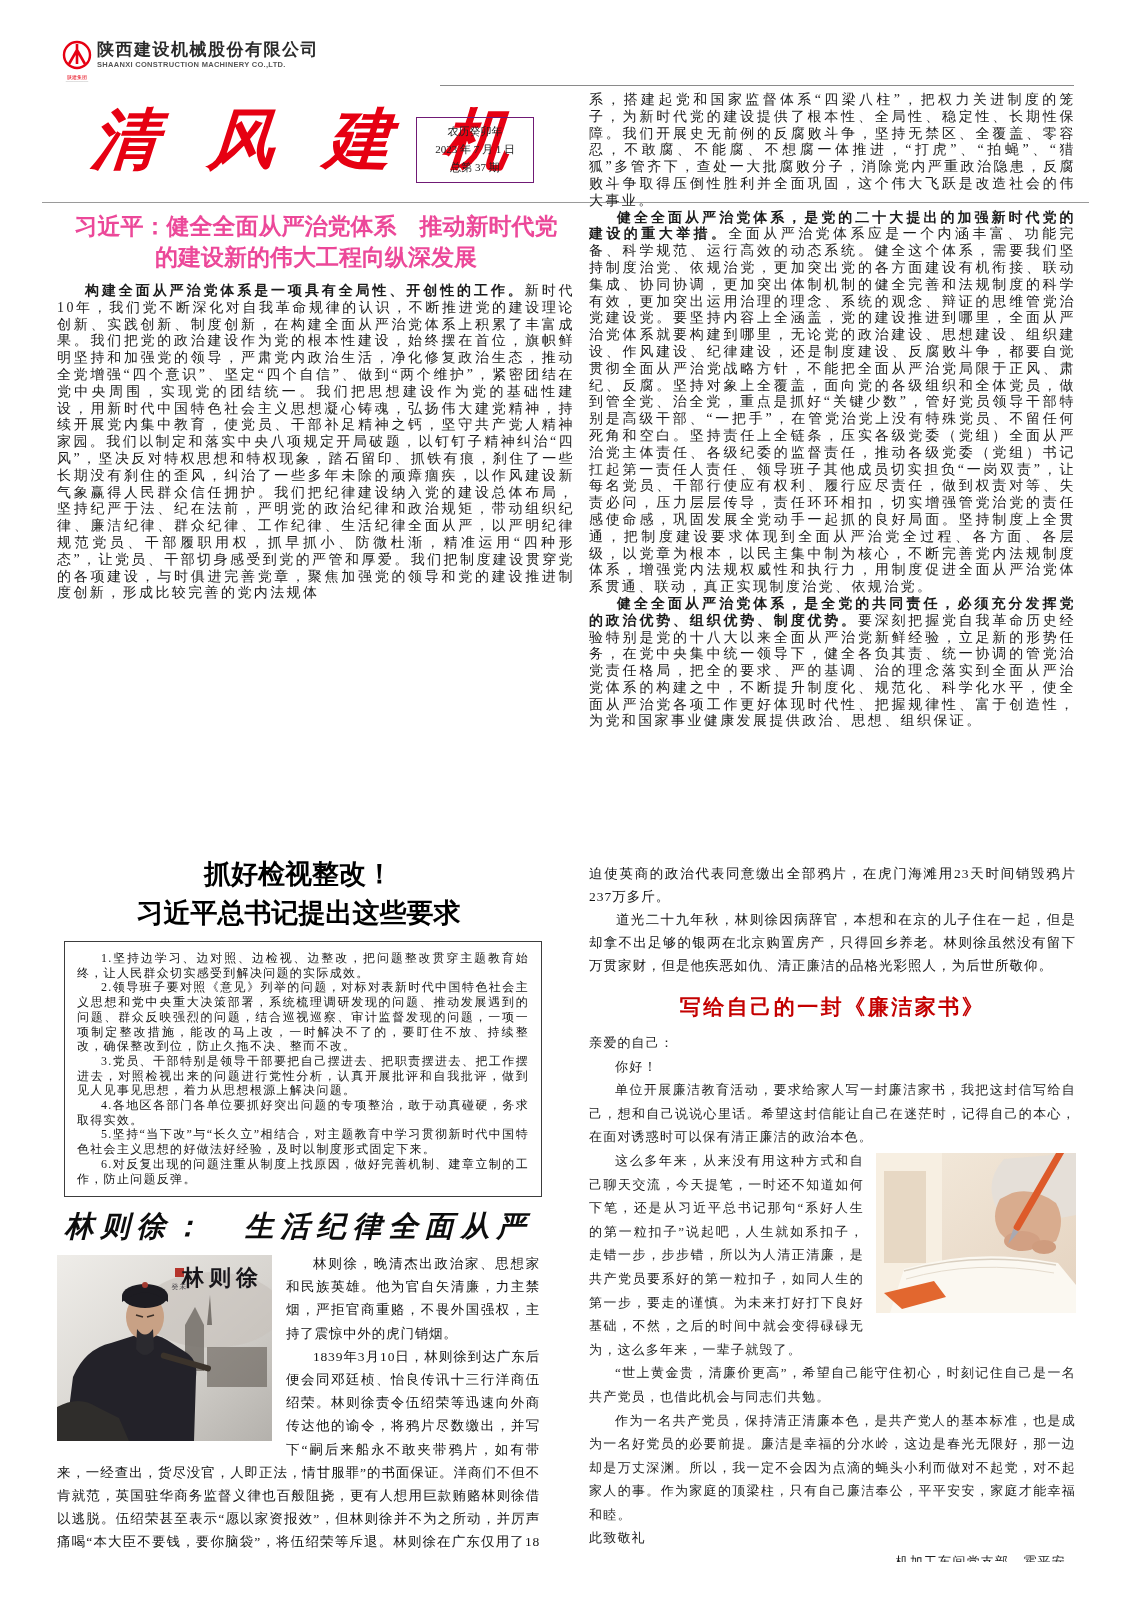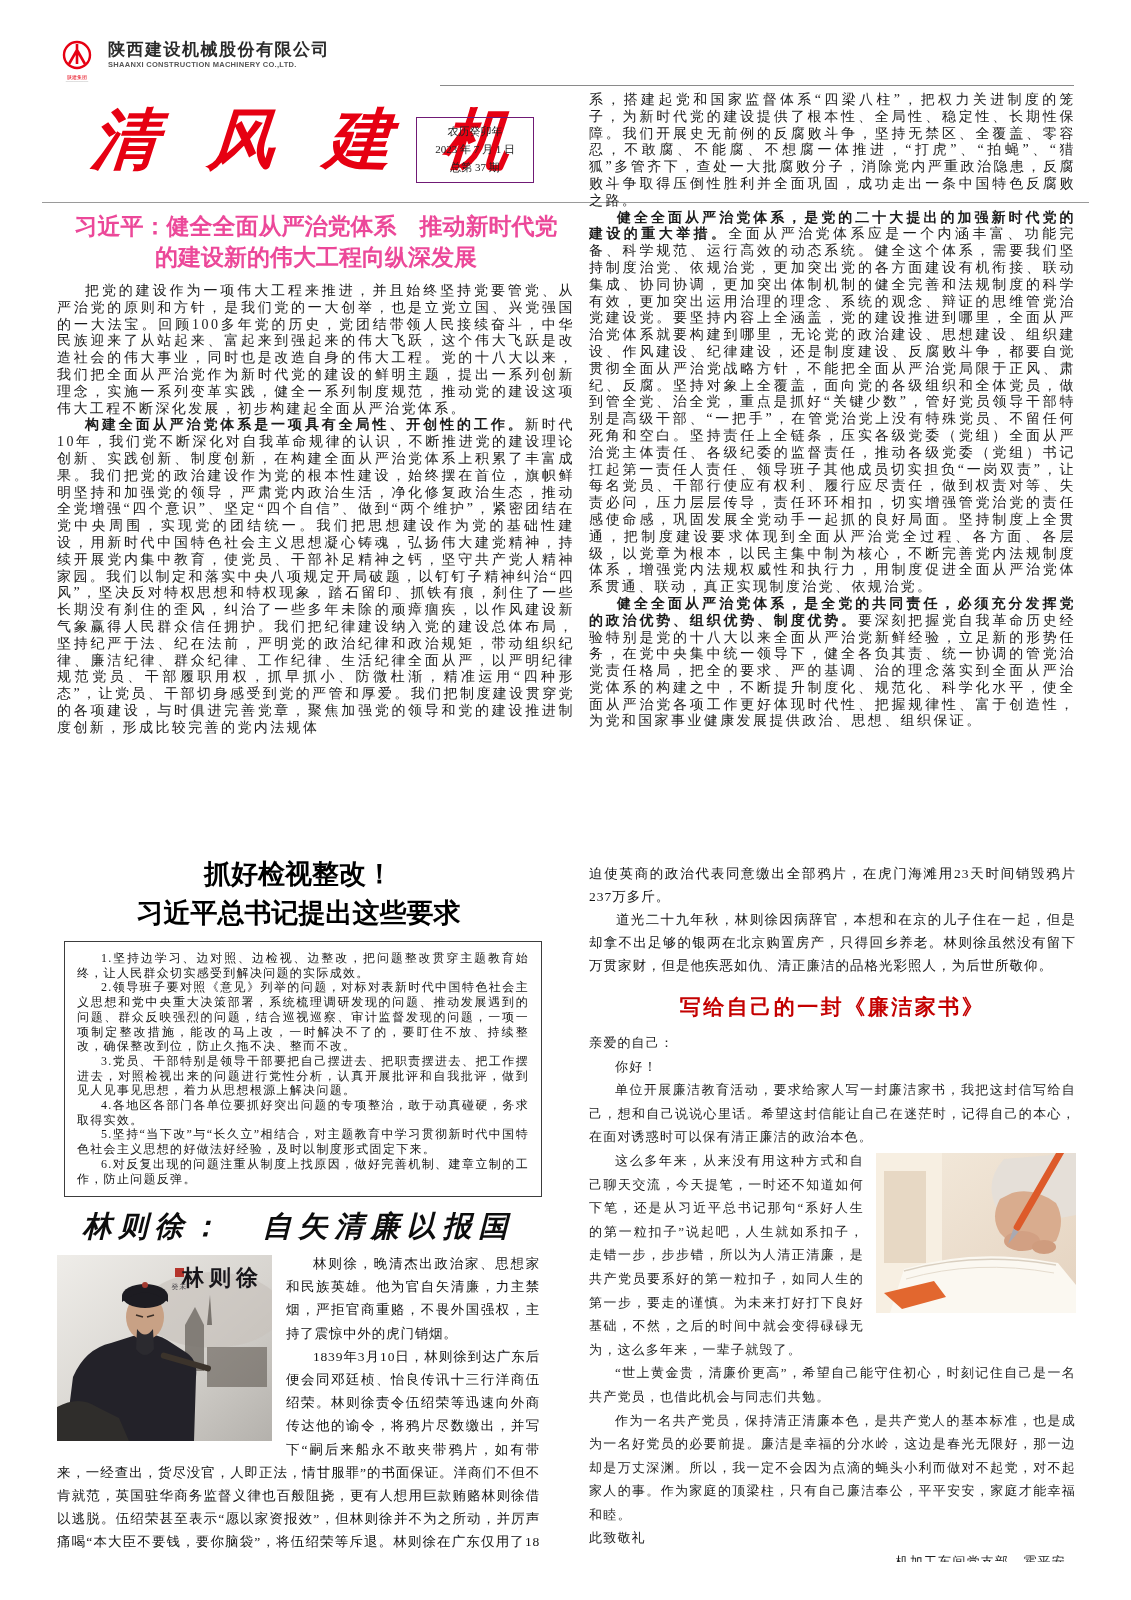--- a/index.html
+++ b/index.html
@@ -4,21 +4,21 @@
 <style>
   html,body{margin:0;padding:0;background:#fff;}
   .page{position:relative;width:1131px;height:1600px;background:#ffffff;overflow:hidden;
         font-family:"Liberation Serif","DejaVu Serif",serif;color:#1b1b1b;}
   .abs{position:absolute;}
   p{margin:0;padding:0;}
   .jp{text-align:justify;}
   .indent{text-indent:2em;}
 
   
-  .brand{top:40px;left:57px;display:flex;align-items:flex-start;gap:11px;}
+  .brand{top:40px;left:57px;display:flex;align-items:flex-start;gap:0;}
   .logo-wrap{width:40px;text-align:center;}
   .logo-caption{font-size:5px;color:#e60012;line-height:6px;font-family:"Liberation Sans",sans-serif;white-space:nowrap;}
   .logo-caption-en{font-size:3.5px;color:#888;line-height:5px;overflow:hidden;white-space:nowrap;}
   .brand-cn{font-family:"Liberation Sans",sans-serif;font-weight:bold;font-size:17px;letter-spacing:1.5px;color:#2b2b2b;line-height:20px;}
   .brand-en{font-family:"Liberation Sans",sans-serif;font-weight:bold;font-size:7.5px;color:#555;letter-spacing:0.3px;line-height:10px;}
   .header-rule{top:85px;left:440px;width:634px;height:1px;background:#8a8a8a;}
 
   
   .masthead-title{top:96px;left:92px;font-size:66px;font-weight:bold;color:#e60012;
     letter-spacing:14px;line-height:86px;font-family:"DejaVu Serif","Liberation Serif",serif;
@@ -91,45 +91,44 @@
     <div>总第 37 期</div>
   </div>
   <div class="abs top-rule"></div>
 
   <h1 class="abs headline" style="margin:0;">
     <span>习近平：健全全面从严治党体系　推动新时代党</span><br>
     <span>的建设新的伟大工程向纵深发展</span>
   </h1>
 
   <div class="abs artcol col-left jp">
-    <p class="indent">把党的建设作为一项伟大工程来推进，并且始终坚持党要管党、从严治党的原则和方针，是我们党的一大创举，也是立党立国、兴党强国的一大法宝。回顾100多年党的历史，党团结带领人民接续奋斗，中华民族迎来了从站起来、富起来到强起来的伟大飞跃，这个伟大飞跃是改造社会的伟大事业，同时也是改造自身的伟大工程。党的十八大以来，我们把全面从严治党作为新时代党的建设的鲜明主题，提出一系列创新理念，实施一系列变革实践，健全一系列制度规范，推动党的建设这项伟大工程不断深化发展，初步构建起全面从严治党体系。</p>
     <p class="indent"><span class="lead">构建全面从严治党体系是一项具有全局性、开创性的工作。</span><span>新时代10年，我们党不断深化对自我革命规律的认识，不断推进党的建设理论创新、实践创新、制度创新，在构建全面从严治党体系上积累了丰富成果。我们把党的政治建设作为党的根本性建设，始终摆在首位，旗帜鲜明坚持和加强党的领导，严肃党内政治生活，净化修复政治生态，推动全党增强“四个意识”、坚定“四个自信”、做到“两个维护”，紧密团结在党中央周围，实现党的团结统一。我们把思想建设作为党的基础性建设，用新时代中国特色社会主义思想凝心铸魂，弘扬伟大建党精神，持续开展党内集中教育，使党员、干部补足精神之钙，坚守共产党人精神家园。我们以制定和落实中央八项规定开局破题，以钉钉子精神纠治“四风”，坚决反对特权思想和特权现象，踏石留印、抓铁有痕，刹住了一些长期没有刹住的歪风，纠治了一些多年未除的顽瘴痼疾，以作风建设新气象赢得人民群众信任拥护。我们把纪律建设纳入党的建设总体布局，坚持纪严于法、纪在法前，严明党的政治纪律和政治规矩，带动组织纪律、廉洁纪律、群众纪律、工作纪律、生活纪律全面从严，以严明纪律规范党员、干部履职用权，抓早抓小、防微杜渐，精准运用“四种形态”，让党员、干部切身感受到党的严管和厚爱。我们把制度建设贯穿党的各项建设，与时俱进完善党章，聚焦加强党的领导和党的建设推进制度创新，形成比较完善的党内法规体</span></p>
   </div>
 
   <div class="abs artcol col-right jp">
-    <p>系，搭建起党和国家监督体系“四梁八柱”，把权力关进制度的笼子，为新时代党的建设提供了根本性、全局性、稳定性、长期性保障。我们开展史无前例的反腐败斗争，坚持无禁区、全覆盖、零容忍，不敢腐、不能腐、不想腐一体推进，“打虎”、“拍蝇”、“猎狐”多管齐下，查处一大批腐败分子，消除党内严重政治隐患，反腐败斗争取得压倒性胜利并全面巩固，成功走出一条中国特色反腐败之路。</p>
+    <p>系，搭建起党和国家监督体系“四梁八柱”，把权力关进制度的笼子，为新时代党的建设提供了根本性、全局性、稳定性、长期性保障。我们开展史无前例的反腐败斗争，坚持无禁区、全覆盖、零容忍，不敢腐、不能腐、不想腐一体推进，“打虎”、“拍蝇”、“猎狐”多管齐下，查处一大批腐败分子，消除党内严重政治隐患，反腐败斗争取得压倒性胜利并全面巩固，这个伟大飞跃是改造社会的伟大事业。</p>
     <p class="indent"><span class="lead">健全全面从严治党体系，是党的二十大提出的加强新时代党的建设的重大举措。</span><span>全面从严治党体系应是一个内涵丰富、功能完备、科学规范、运行高效的动态系统。健全这个体系，需要我们坚持制度治党、依规治党，更加突出党的各方面建设有机衔接、联动集成、协同协调，更加突出体制机制的健全完善和法规制度的科学有效，更加突出运用治理的理念、系统的观念、辩证的思维管党治党建设党。要坚持内容上全涵盖，党的建设推进到哪里，全面从严治党体系就要构建到哪里，无论党的政治建设、思想建设、组织建设、作风建设、纪律建设，还是制度建设、反腐败斗争，都要自觉贯彻全面从严治党战略方针，不能把全面从严治党局限于正风、肃纪、反腐。坚持对象上全覆盖，面向党的各级组织和全体党员，做到管全党、治全党，重点是抓好“关键少数”，管好党员领导干部特别是高级干部、“一把手”，在管党治党上没有特殊党员、不留任何死角和空白。坚持责任上全链条，压实各级党委（党组）全面从严治党主体责任、各级纪委的监督责任，推动各级党委（党组）书记扛起第一责任人责任、领导班子其他成员切实担负“一岗双责”，让每名党员、干部行使应有权利、履行应尽责任，做到权责对等、失责必问，压力层层传导，责任环环相扣，切实增强管党治党的责任感使命感，巩固发展全党动手一起抓的良好局面。坚持制度上全贯通，把制度建设要求体现到全面从严治党全过程、各方面、各层级，以党章为根本，以民主集中制为核心，不断完善党内法规制度体系，增强党内法规权威性和执行力，用制度促进全面从严治党体系贯通、联动，真正实现制度治党、依规治党。</span></p>
     <p class="indent"><span class="lead">健全全面从严治党体系，是全党的共同责任，必须充分发挥党的政治优势、组织优势、制度优势。</span><span>要深刻把握党自我革命历史经验特别是党的十八大以来全面从严治党新鲜经验，立足新的形势任务，在党中央集中统一领导下，健全各负其责、统一协调的管党治党责任格局，把全的要求、严的基调、治的理念落实到全面从严治党体系的构建之中，不断提升制度化、规范化、科学化水平，使全面从严治党各项工作更好体现时代性、把握规律性、富于创造性，为党和国家事业健康发展提供政治、思想、组织保证。</span></p>
 
   </div>
 
   <h2 class="abs req-headline" style="margin:0;">
     <span>抓好检视整改！</span><br>
     <span>习近平总书记提出这些要求</span>
   </h2>
   <div class="abs req-box jp">
     <p class="indent">1.坚持边学习、边对照、边检视、边整改，把问题整改贯穿主题教育始终，让人民群众切实感受到解决问题的实际成效。</p>
     <p class="indent">2.领导班子要对照《意见》列举的问题，对标对表新时代中国特色社会主义思想和党中央重大决策部署，系统梳理调研发现的问题、推动发展遇到的问题、群众反映强烈的问题，结合巡视巡察、审计监督发现的问题，一项一项制定整改措施，能改的马上改，一时解决不了的，要盯住不放、持续整改，确保整改到位，防止久拖不决、整而不改。</p>
     <p class="indent">3.党员、干部特别是领导干部要把自己摆进去、把职责摆进去、把工作摆进去，对照检视出来的问题进行党性分析，认真开展批评和自我批评，做到见人见事见思想，着力从思想根源上解决问题。</p>
     <p class="indent">4.各地区各部门各单位要抓好突出问题的专项整治，敢于动真碰硬，务求取得实效。</p>
     <p class="indent">5.坚持“当下改”与“长久立”相结合，对主题教育中学习贯彻新时代中国特色社会主义思想的好做法好经验，及时以制度形式固定下来。</p>
     <p class="indent">6.对反复出现的问题注重从制度上找原因，做好完善机制、建章立制的工作，防止问题反弹。</p>
   </div>
 
-  <h2 class="abs lz-title" style="margin:0;">林则徐：　自矢清廉以报国</h2>
+  <h2 class="abs lz-title" style="margin:0;">林则徐：　生活纪律全面从严</h2>
   <div class="abs lz-block jp">
     <div class="portrait">
       <svg viewBox="0 0 215 186" preserveAspectRatio="none">
         <defs>
           <linearGradient id="pg" x1="0" y1="0" x2="1" y2="1">
             <stop offset="0" stop-color="#efede9"></stop>
               <stop offset="0.55" stop-color="#d7d4cf"></stop>
               <stop offset="1" stop-color="#b4b1ac"></stop>
           </linearGradient>
         </defs>

